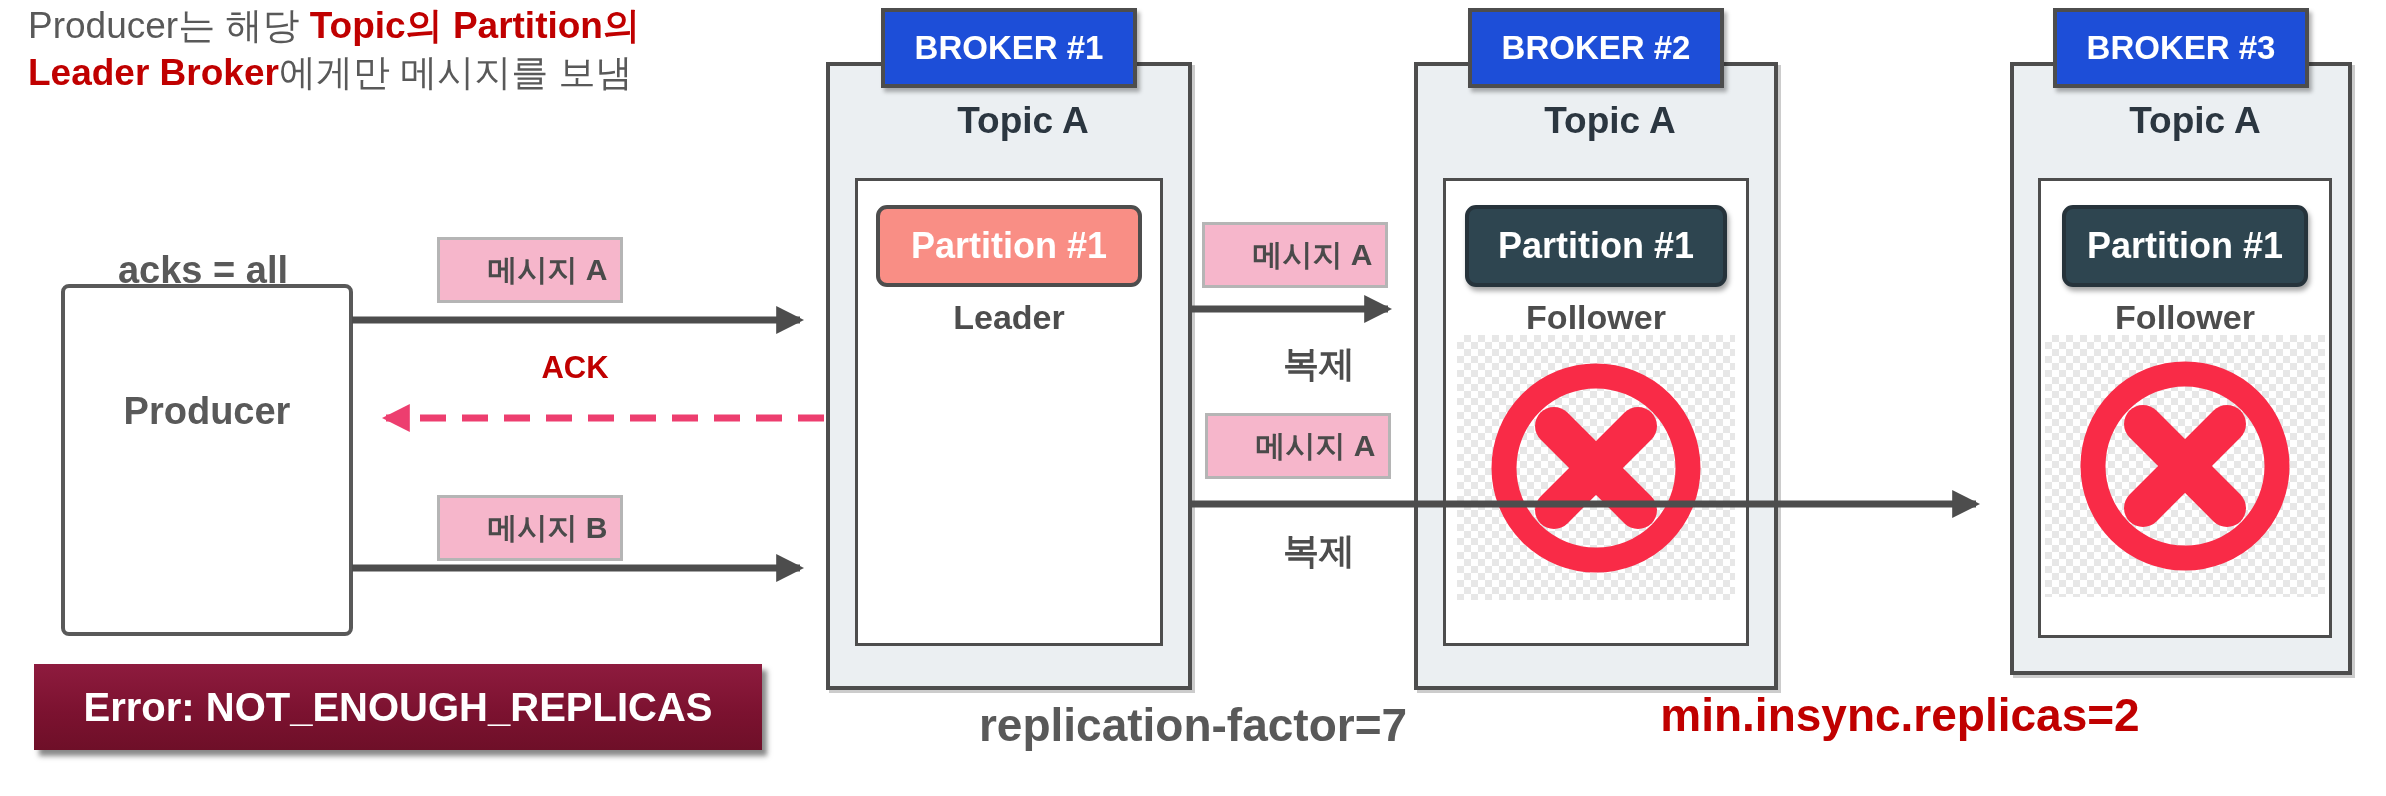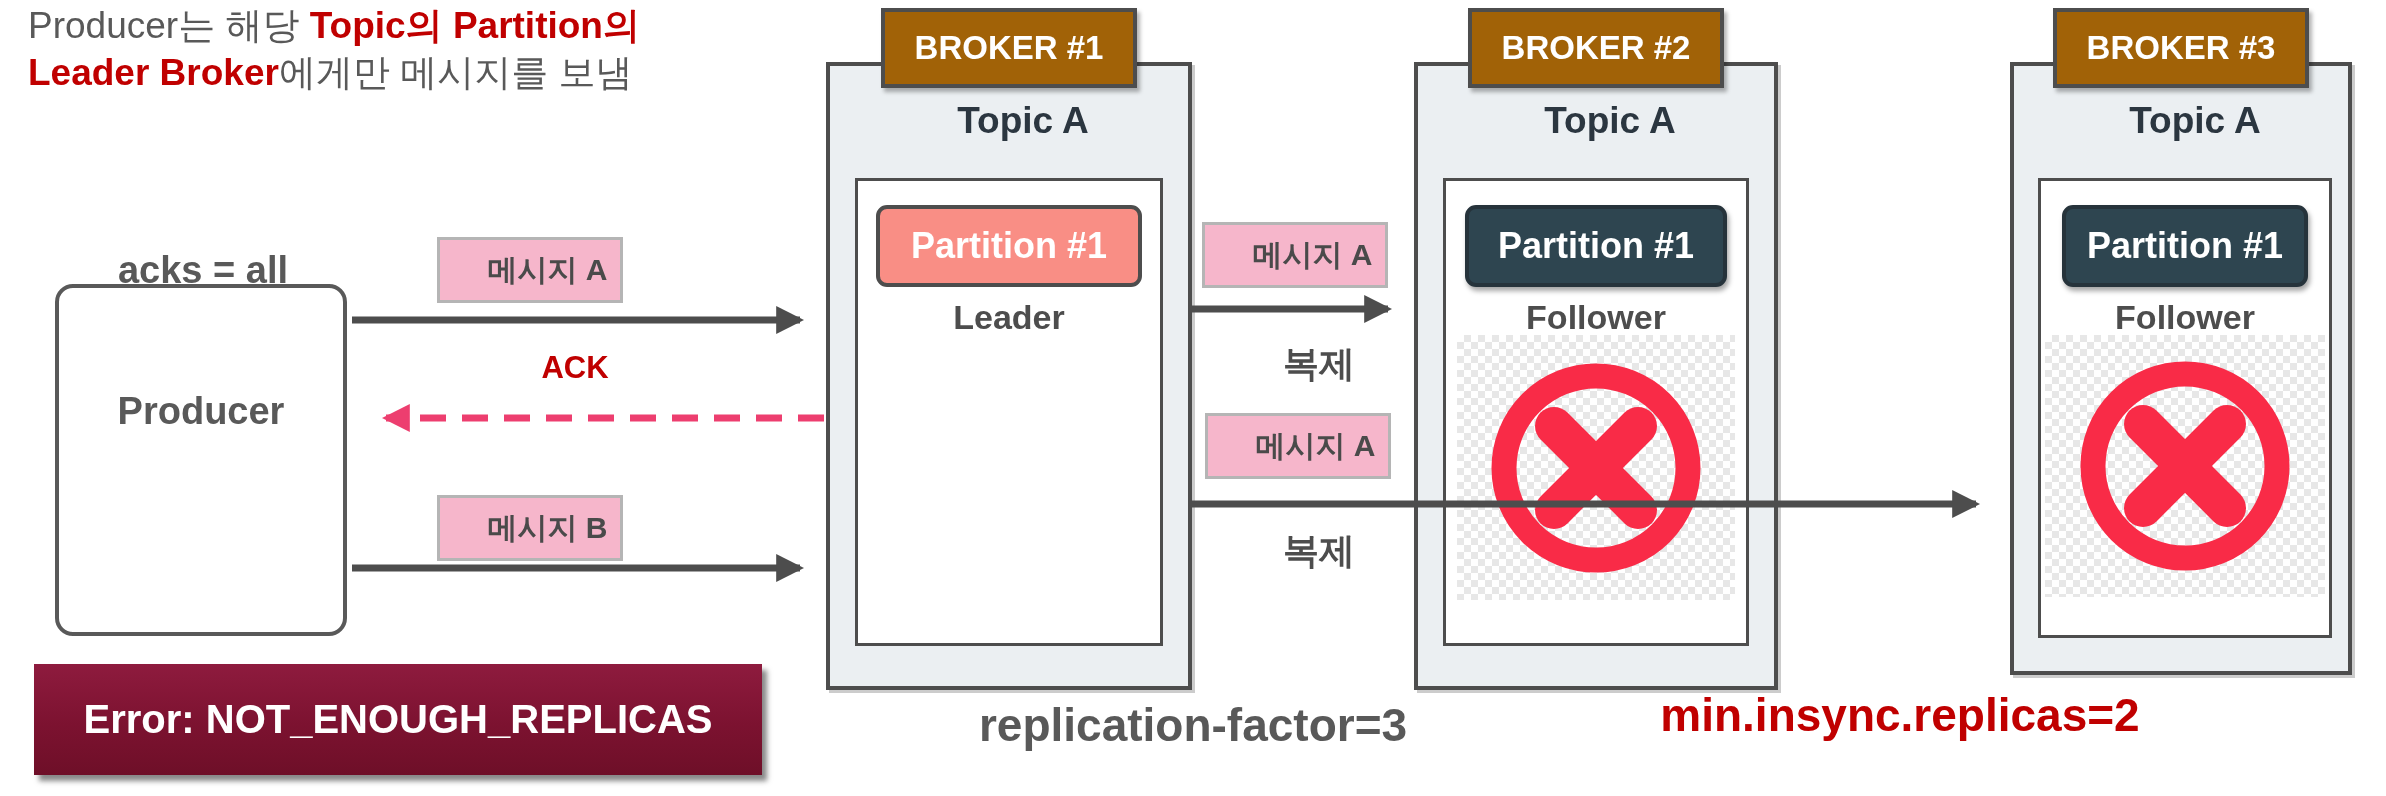--- a/index.html
+++ b/index.html
@@ -7,40 +7,40 @@
   body { font-family: "Liberation Sans", "DejaVu Sans", sans-serif; }
   #canvas { position:relative; width:2386px; height:796px; background:#ffffff; overflow:hidden; }
 
   
   .note { position:absolute; left:28px; top:2px; width:640px; font-size:37px; line-height:47px; color:#595959; }
   .note .hl { color:#C00000; font-weight:bold;margin-top:8px; }
 
   
   .acks { position:absolute; left:57px; top:216px; width:292px; text-align:center;
           font-size:38px; font-weight:bold; color:#595959;margin-top:33px; }
-  .producer-box { position:absolute; left:55px; top:284px; width:292px; height:352px;
-          background:#ffffff; border:4px solid #595959; border-radius:18px; }
+  .producer-box { position:absolute; left:61px; top:284px; width:292px; height:352px;
+          background:#ffffff; border:4px solid #595959; border-radius:8px; }
   .producer-box .plabel { position:absolute; top:102px; width:100%; text-align:center;
           font-size:38px; font-weight:bold; color:#595959; }
 
   
   .msg { position:absolute; width:186px; height:66px; background:#F6B6CB; border:3px solid #B5B5B5;
          display:flex; align-items:center; justify-content:center;
          font-size:30px; font-weight:bold; color:#4A4A4A; z-index:4;padding-left:35px; }
 
   .ack-label { position:absolute; left:505px; top:350px; width:140px; text-align:center;
          font-size:31px; font-weight:bold; color:#C00000; z-index:4; }
   .repl-label { position:absolute; left:1240px; width:115px; text-align:right;
          font-size:36px; font-weight:bold; color:#4D4D4D; z-index:4; }
 
   
   .broker { position:absolute; top:62px; background:#EBEFF2; border:4px solid #4D4D4D;
             box-shadow:3px 3px 0 rgba(110,110,110,.35); z-index:1; }
   .broker-header { position:absolute; top:-58px; left:50%; transform:translateX(-50%);
-            width:256px; height:80px; background:#a16207; border:4px solid #4D4D4D;
+            width:256px; height:80px; background:#1d4ed8; border:4px solid #4D4D4D;
             color:#ffffff; font-size:33px; font-weight:bold;
             display:flex; align-items:center; justify-content:center;
             box-shadow:3px 4px 4px rgba(0,0,0,.3); z-index:3; }
   .topic { position:absolute; top:34px; width:100%; text-align:center;
             font-size:37px; font-weight:bold; color:#2B3640;margin-left:14px; }
   .inner { position:absolute; top:112px; background:#ffffff; border:3px solid #4D4D4D; }
   .pill  { position:absolute; top:24px; left:50%; transform:translateX(-50%); height:82px;
             border-radius:11px; display:flex; align-items:center; justify-content:center;
             color:#ffffff; font-size:36px; font-weight:bold; white-space:nowrap; }
   .pill.leader   { width:266px; background:#F98E85; border:4px solid #4D4D4D; }
@@ -52,21 +52,21 @@
             display:flex; align-items:center; justify-content:center; z-index:6;
             background-image:
               linear-gradient(45deg,#E7E7E7 25%,transparent 25%,transparent 75%,#E7E7E7 75%),
               linear-gradient(45deg,#E7E7E7 25%,#ffffff 25%,#ffffff 75%,#E7E7E7 75%);
             background-size:14px 14px; background-position:0 0,7px 7px; }
 
   
   #arrow-layer { position:absolute; left:0; top:0; z-index:5; pointer-events:none; }
 
   
-  .error-box { position:absolute; left:34px; top:664px; width:728px; height:111px;
+  .error-box { position:absolute; left:34px; top:664px; width:728px; height:86px;
             background:linear-gradient(180deg,#8E1B3E 0%,#7C1230 55%,#6E0F28 100%);
             color:#ffffff; font-size:40px; font-weight:bold;
             display:flex; align-items:center; justify-content:center;
             box-shadow:5px 6px 5px rgba(40,40,40,.55); }
   .repl-factor { position:absolute; left:848px; top:698px; width:690px; text-align:center;
             font-size:46px; font-weight:bold; color:#595959; }
   .min-insync  { position:absolute; left:1610px; top:688px; width:580px; text-align:center;
             font-size:46px; font-weight:bold; color:#C00000; }
 </style>
 </head>
@@ -143,16 +143,16 @@
       </marker>
     </defs>
     <line x1="352" y1="320" x2="800" y2="320" stroke="#4D4D4D" stroke-width="7" marker-end="url(#ah-dark)"></line>
     <line x1="824" y1="418" x2="386" y2="418" stroke="#ED3E6F" stroke-width="7" stroke-dasharray="26 16" marker-end="url(#ah-pink)"></line>
     <line x1="352" y1="568" x2="800" y2="568" stroke="#4D4D4D" stroke-width="7" marker-end="url(#ah-dark)"></line>
     <line x1="1192" y1="309" x2="1388" y2="309" stroke="#4D4D4D" stroke-width="7" marker-end="url(#ah-dark)"></line>
     <line x1="1192" y1="504" x2="1976" y2="504" stroke="#4D4D4D" stroke-width="7" marker-end="url(#ah-dark)"></line>
   </svg>
 
   <div class="error-box">Error: NOT_ENOUGH_REPLICAS</div>
-  <div class="repl-factor">replication-factor=3</div>
+  <div class="repl-factor">replication-factor=7</div>
   <div class="min-insync">min.insync.replicas=2</div>
 
 </div>
 
 </body></html>

